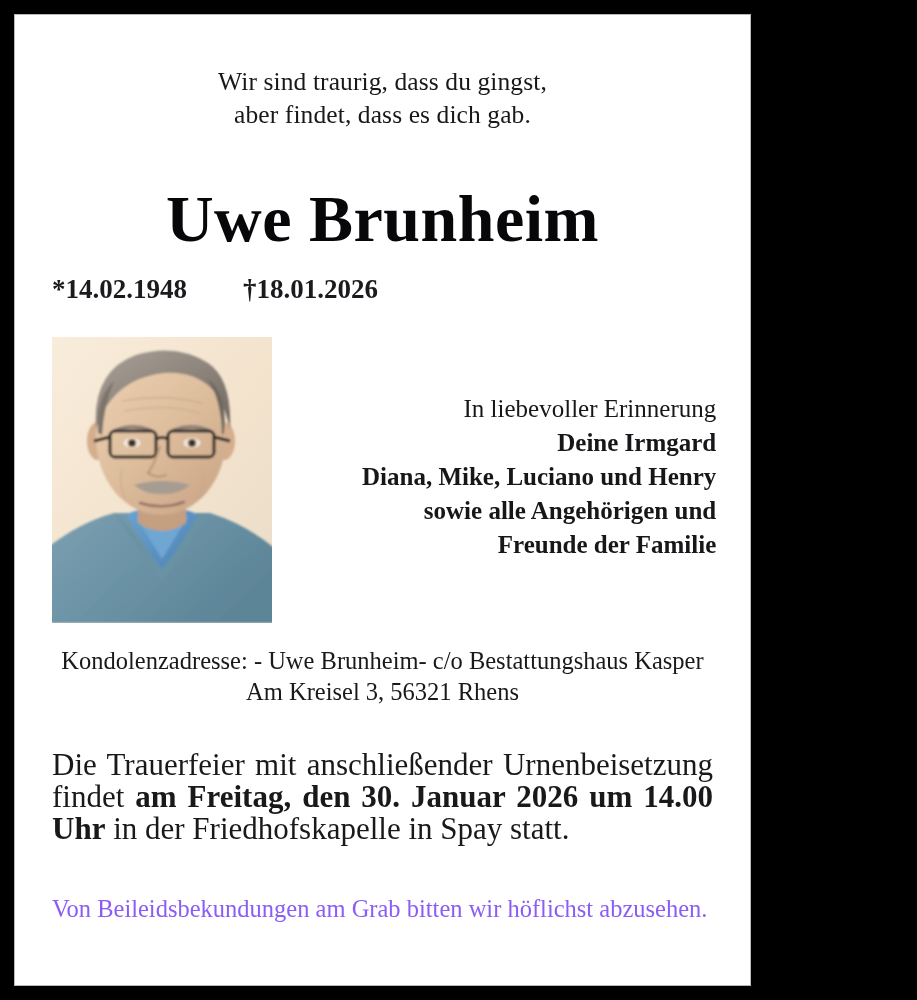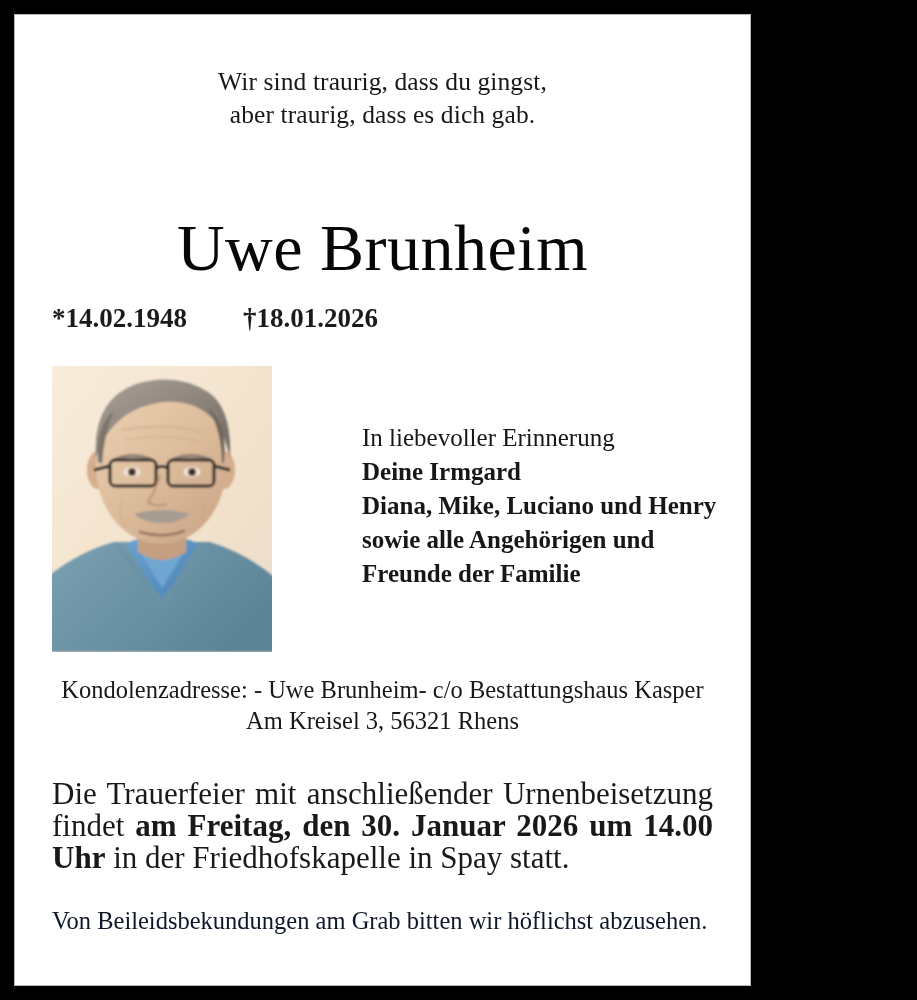--- a/index.html
+++ b/index.html
@@ -39,25 +39,25 @@
     line-height: 33px;
     color: #18181a;
     padding-top: 50px;
     letter-spacing: 0.1px;
   }
   .epigraph div { white-space: nowrap; }
 
   
   .deceased-name {
     text-align: center;
-    font-weight: normal;
+    font-weight: bold;
     font-size: 66px;
     line-height: 74px;
     color: #07070a;
-    margin-top: 80px;
+    margin-top: 51px;
     letter-spacing: 0.5px;
     font-stretch: semi-condensed;
   }
 
   
   .dates-row {
     margin-top: 17px;
     font-weight: bold;
     font-size: 27px;
     line-height: 32px;
@@ -80,20 +80,21 @@
     position: relative;
     overflow: hidden;
     background: #f6e8d4;
   }
   .portrait svg { display: block; width: 220px; height: 286px; }
 
   .dedication {
     margin-left: 90px;
     padding-top: 55px;
     color: #17171a;
+    text-align: right;
   }
   .dedication .ded-intro {
     font-size: 25px;
     line-height: 34px;
     font-weight: normal;
     white-space: nowrap;
   }
   .dedication .ded-line {
     font-size: 25px;
     line-height: 34px;
@@ -117,36 +118,36 @@
     font-size: 31px;
     line-height: 32px;
     color: #19191c;
     text-align: justify;
     text-justify: inter-word;
   }
   .ceremony b { font-weight: bold; }
 
   
   .closing-note {
-    margin-top: 31px;
+    margin-top: 48px;
     font-size: 24.5px;
     line-height: 32px;
-    color: #0f172a;
+    color: #8b5cf6;
     white-space: nowrap;
   }
 </style>
 </head>
 <body>
 
 <div class="obituary-frame">
   <div class="obituary-card">
 
     <div class="epigraph">
       <div>Wir sind traurig, dass du gingst,</div>
-      <div>aber traurig, dass es dich gab.</div>
+      <div>aber findet, dass es dich gab.</div>
     </div>
 
     <div class="deceased-name">Uwe Brunheim</div>
 
     <div class="dates-row">
       <span class="date-birth"><span class="sym">*</span><span>14.02.1948</span></span><span class="date-death"><span class="sym">†</span><span>18.01.2026</span></span>
     </div>
 
     <div class="portrait-row">
 

